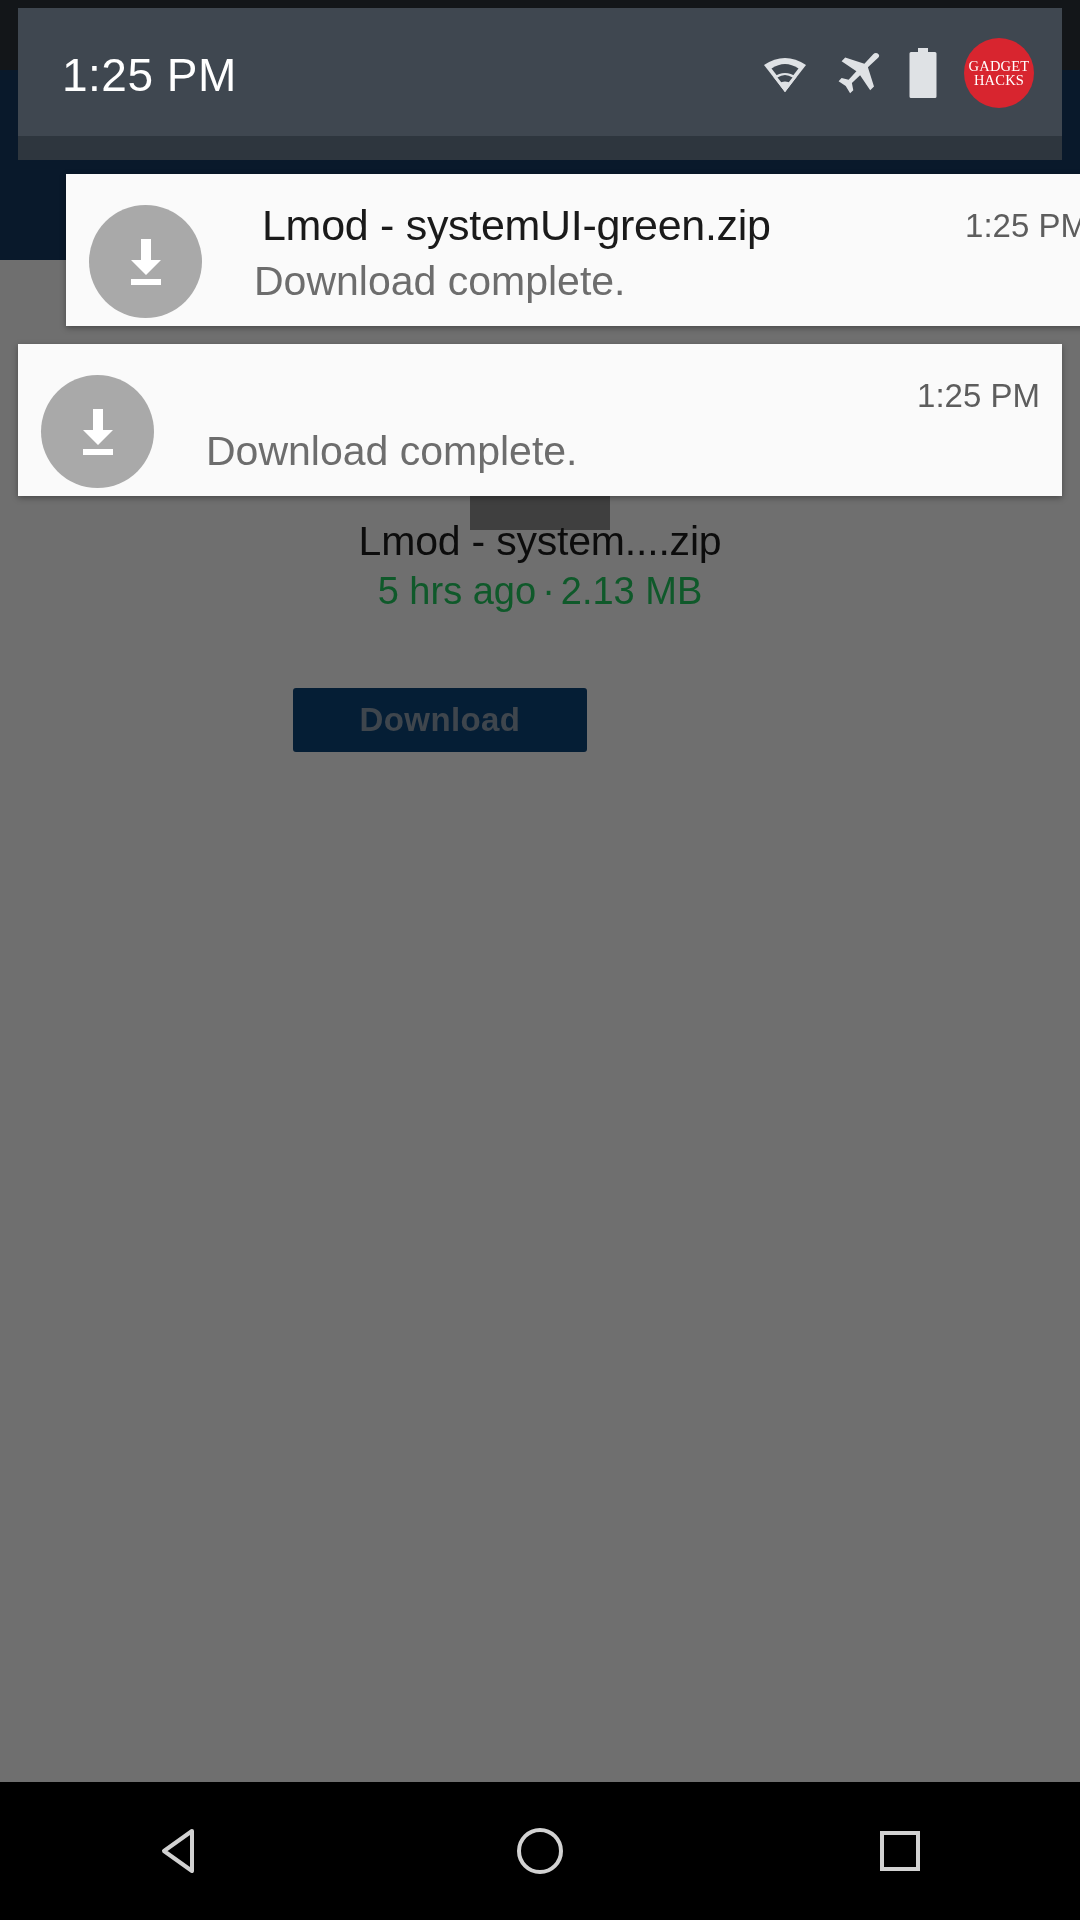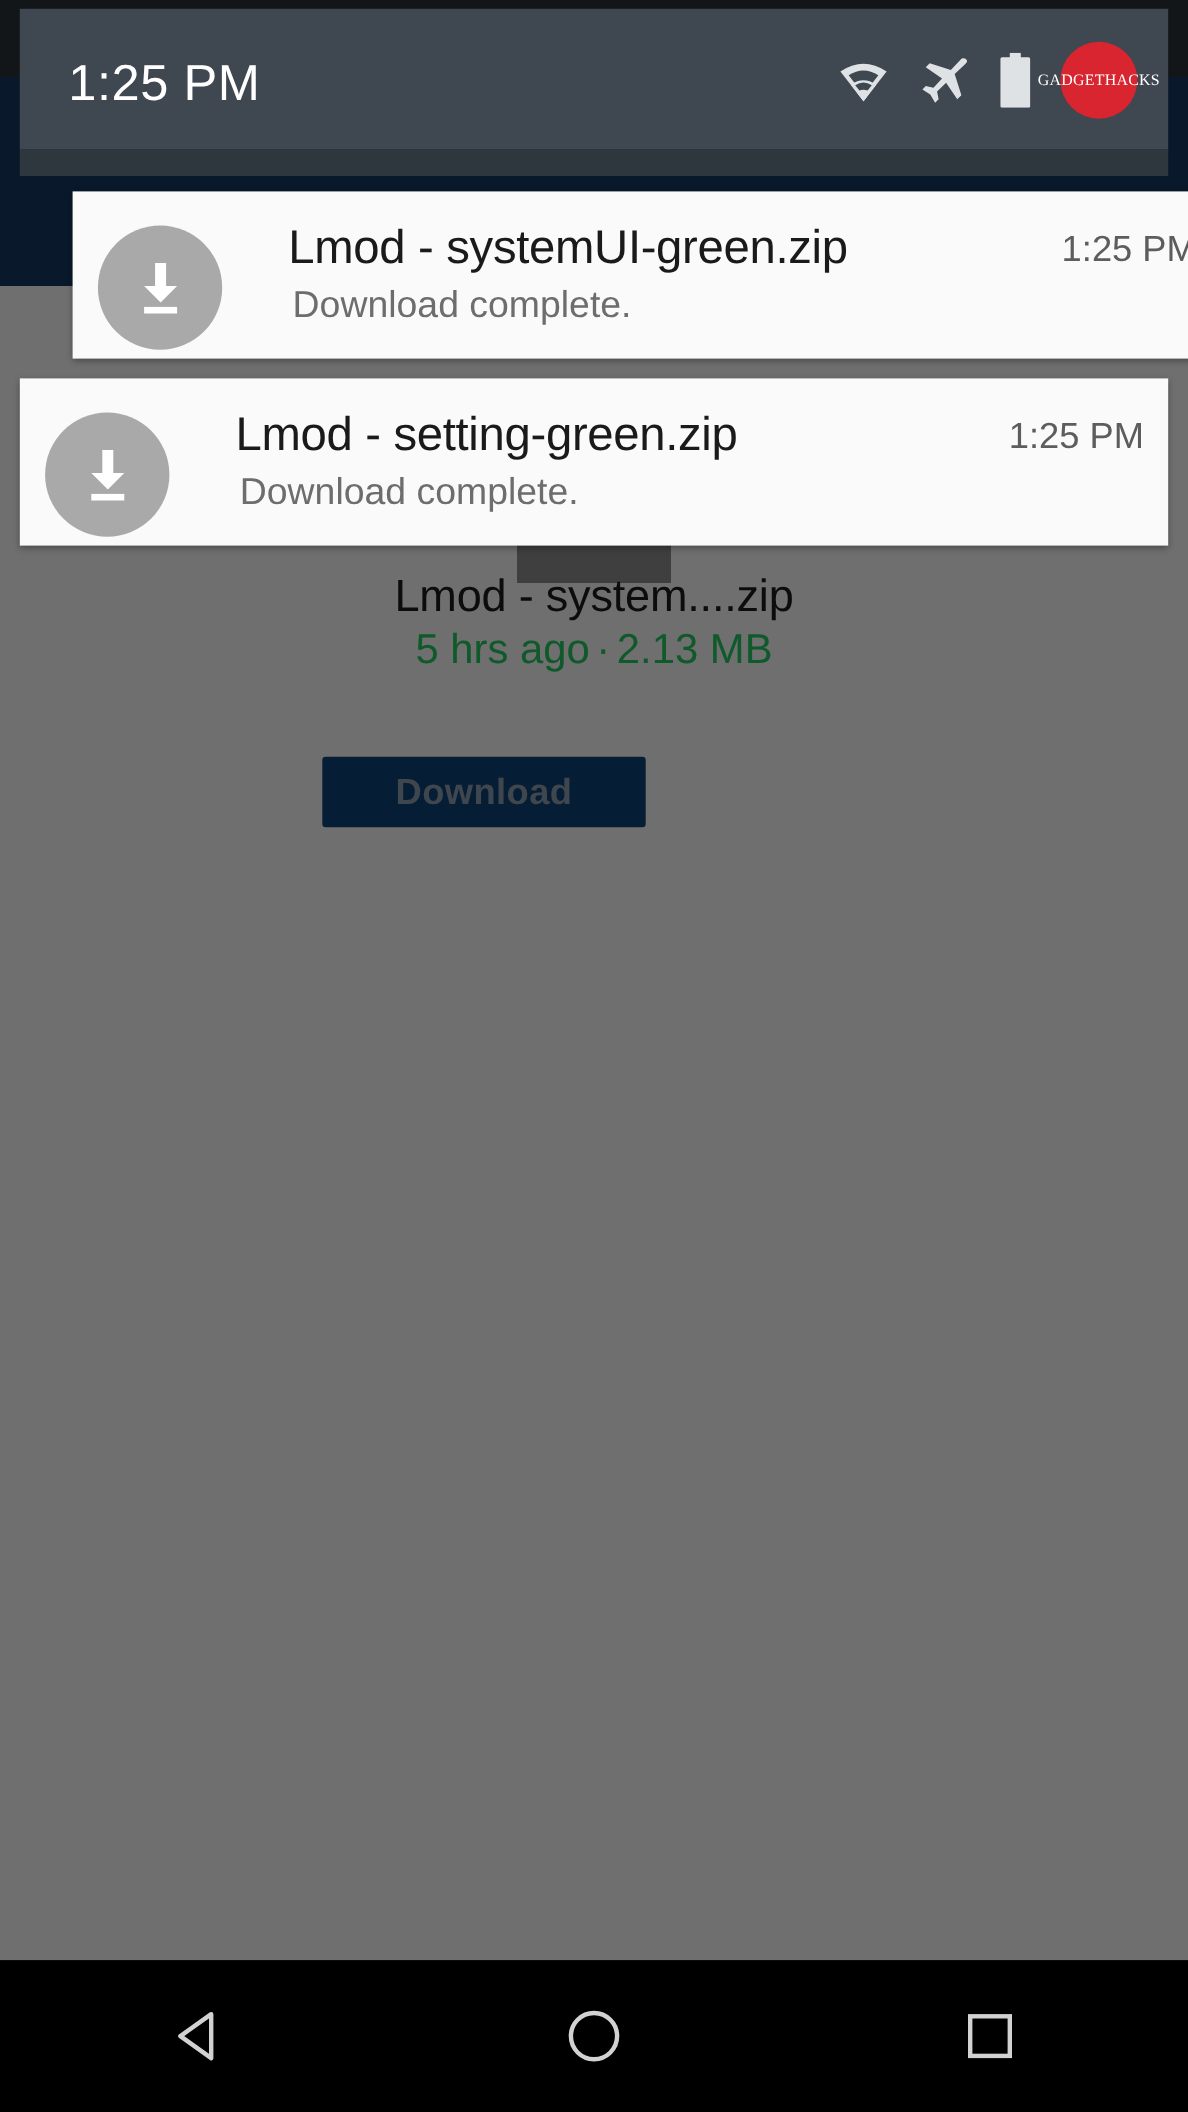--- a/index.html
+++ b/index.html
@@ -168,21 +168,21 @@
   .icon-wifi   { width: 46px; height: 40px; display:block; }
   .icon-plane  { width: 48px; height: 44px; display:block; }
   .icon-batt   { width: 30px; height: 50px; display:block; }
 
   .gh-badge {
     width: 70px;
     height: 70px;
     border-radius: 50%;
     background: #d8252f;
     display: flex;
-    flex-direction: row;
+    flex-direction: column;
     align-items: center;
     justify-content: center;
     line-height: 1.0;
     margin-left: 0;
   }
   .gh-badge span {
     color: #ffffff;
     font-family: "Liberation Serif", serif;
     font-size: 14.5px;
     letter-spacing: 0.2px;
@@ -219,23 +219,23 @@
     position: absolute;
     left: 196px;
     top: 27px;
     font-size: 43px;
     color: #1a1a1a;
     letter-spacing: -0.3px;
     white-space: nowrap;
   }
   .notif-sub {
     position: absolute;
-    left: 200px;
+    left: 188px;
     top: 84px;
-    font-size: 34px;
+    font-size: 41px;
     color: #6d6d6d;
     white-space: nowrap;
   }
   .notif-time {
     position: absolute;
     right: 22px;
     top: 33px;
     font-size: 33px;
     color: #5d5d5d;
     white-space: nowrap;
@@ -334,21 +334,20 @@
     <div class="notif-time">1:25 PM</div>
   </div>
 
   <div class="notif notif-2">
     <div class="notif-icon">
       <svg viewBox="0 0 56 56" aria-hidden="true">
         <path d="M23 5 h10 v21 h10 L28 41 L13 26 h10 Z" fill="#ffffff"></path>
         <rect x="13" y="45" width="30" height="6" fill="#ffffff"></rect>
       </svg>
     </div>
-    <div class="notif-title">Lmod - setting-green.zip</div>
     <div class="notif-sub">Download complete.</div>
     <div class="notif-time">1:25 PM</div>
   </div>
 
   <div class="navbar">
     <div class="nav-btn">
       <svg width="64" height="64" viewBox="0 0 64 64" aria-hidden="true">
         <path d="M44 12 L16 32 L44 52 Z" fill="none" stroke="#d2d2d2" stroke-width="4" stroke-linejoin="round"></path>
       </svg>
     </div>

